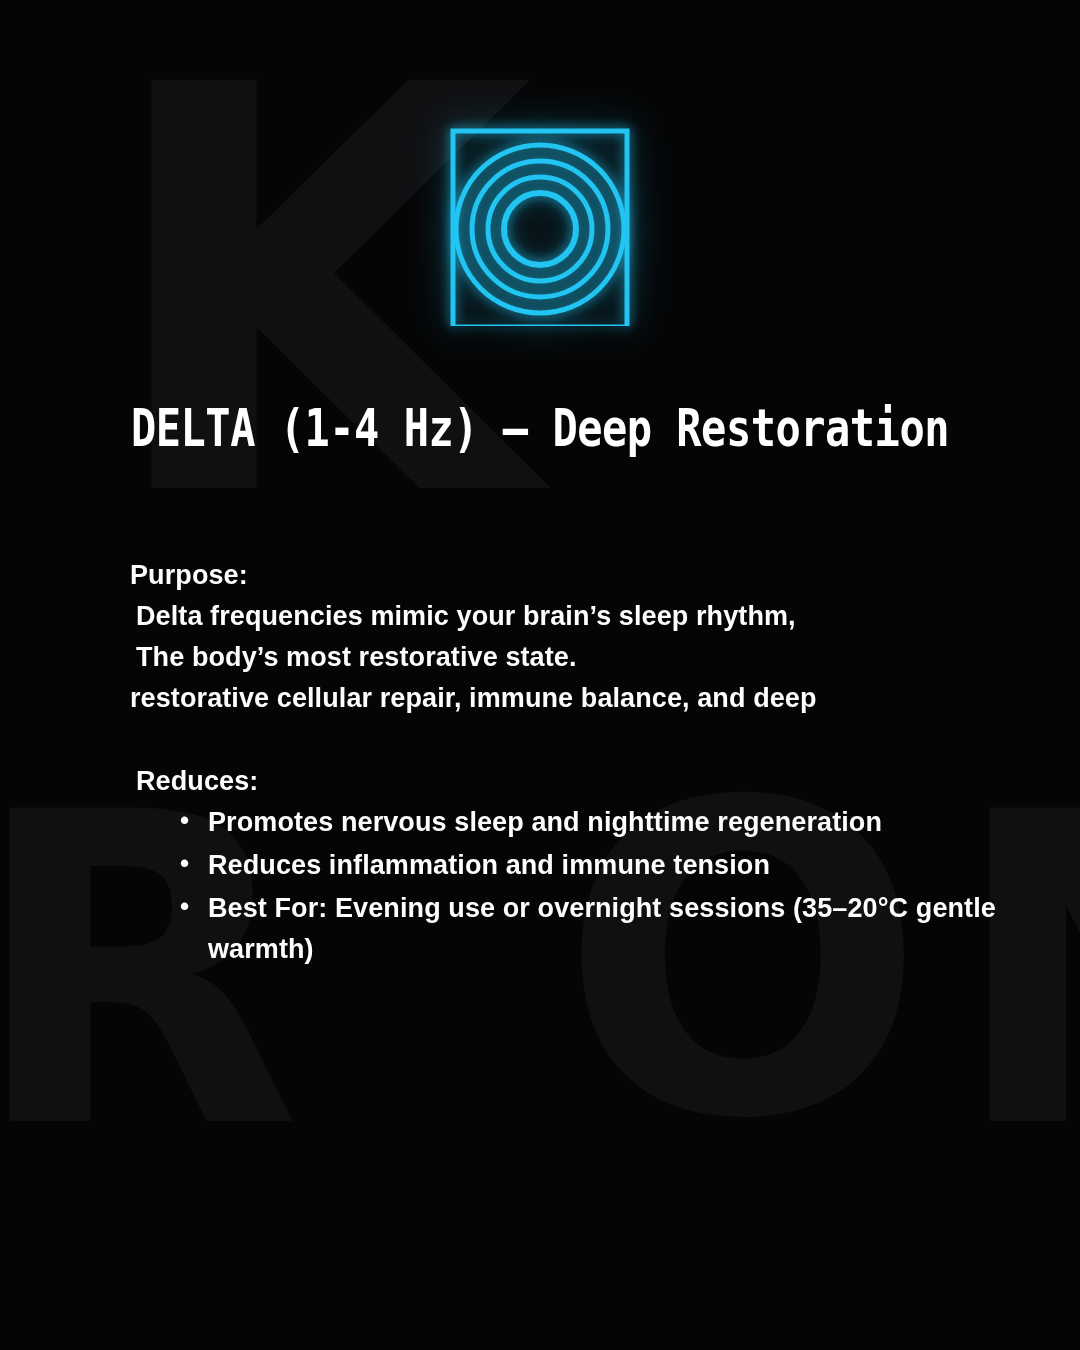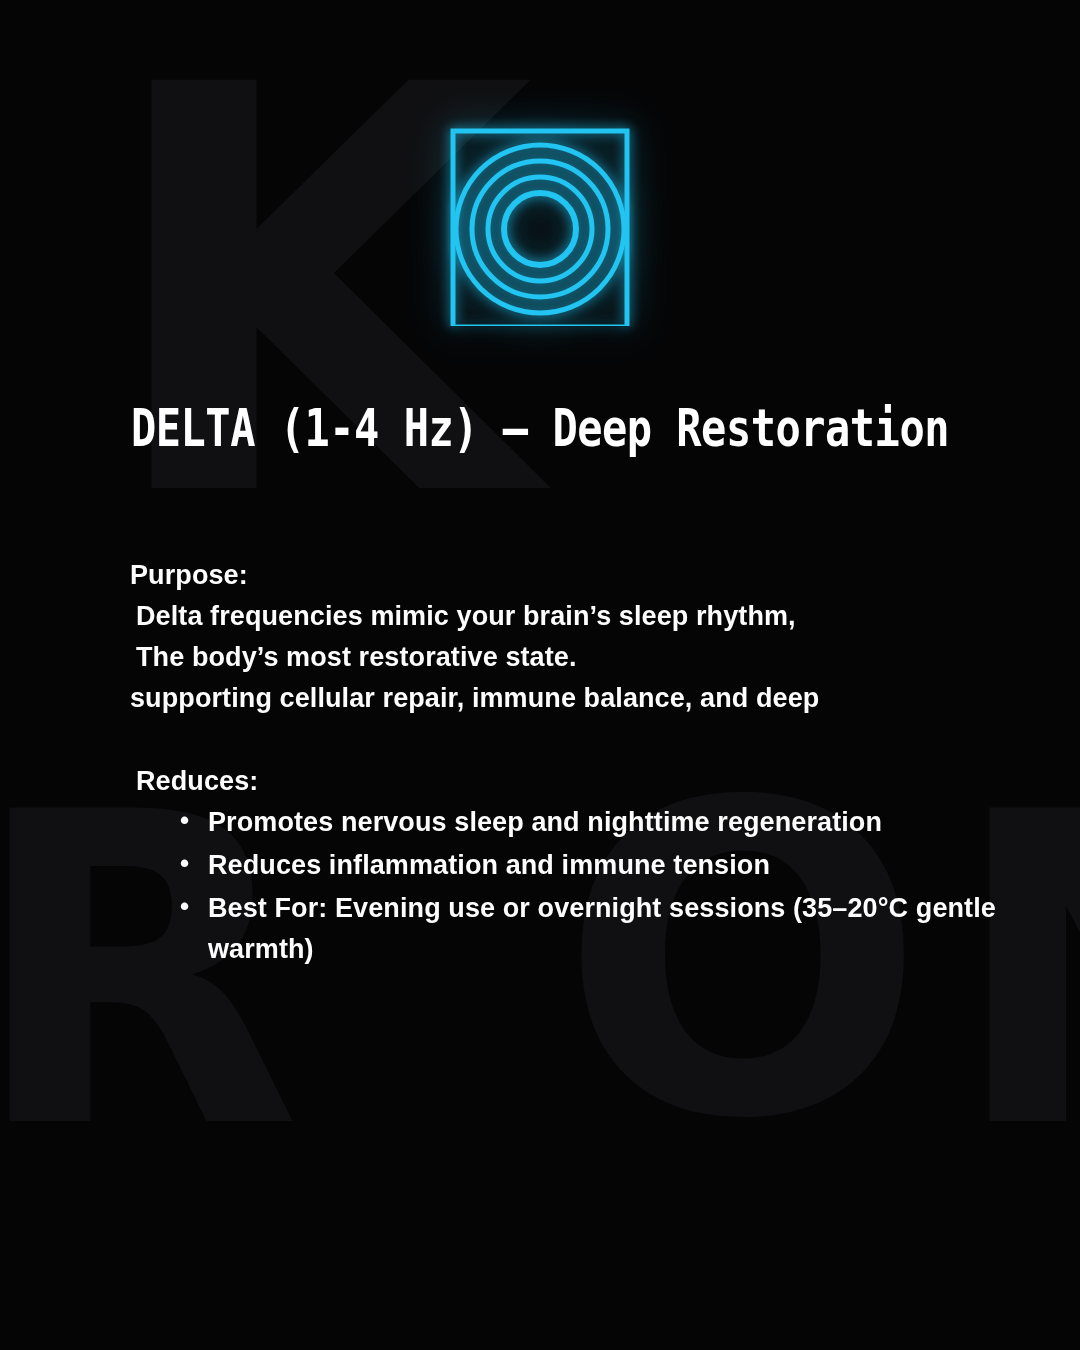--- a/index.html
+++ b/index.html
@@ -166,21 +166,21 @@
     </div>
   </div>
 
   <h1 class="title">DELTA (1-4 Hz) — Deep Restoration</h1>
 
   <div class="body-copy">
 
     <span class="block-label">Purpose:</span>
     <span class="block-line indent-1">Delta frequencies mimic your brain’s sleep rhythm,</span>
     <span class="block-line indent-1">The body’s most restorative state.</span>
-    <span class="block-line">supporting cellular repair, immune balance, and deep</span>
+    <span class="block-line">restorative cellular repair, immune balance, and deep</span>
 
     <div class="spacer"></div>
 
     <span class="block-label indent-1">Reduces:</span>
 
     <ul class="bullets">
       <li>Promotes nervous sleep and nighttime regeneration</li>
       <li>Reduces inflammation and immune tension</li>
       <li> Best For: Evening use or overnight sessions (35–20°C gentle warmth)</li>
     </ul>

